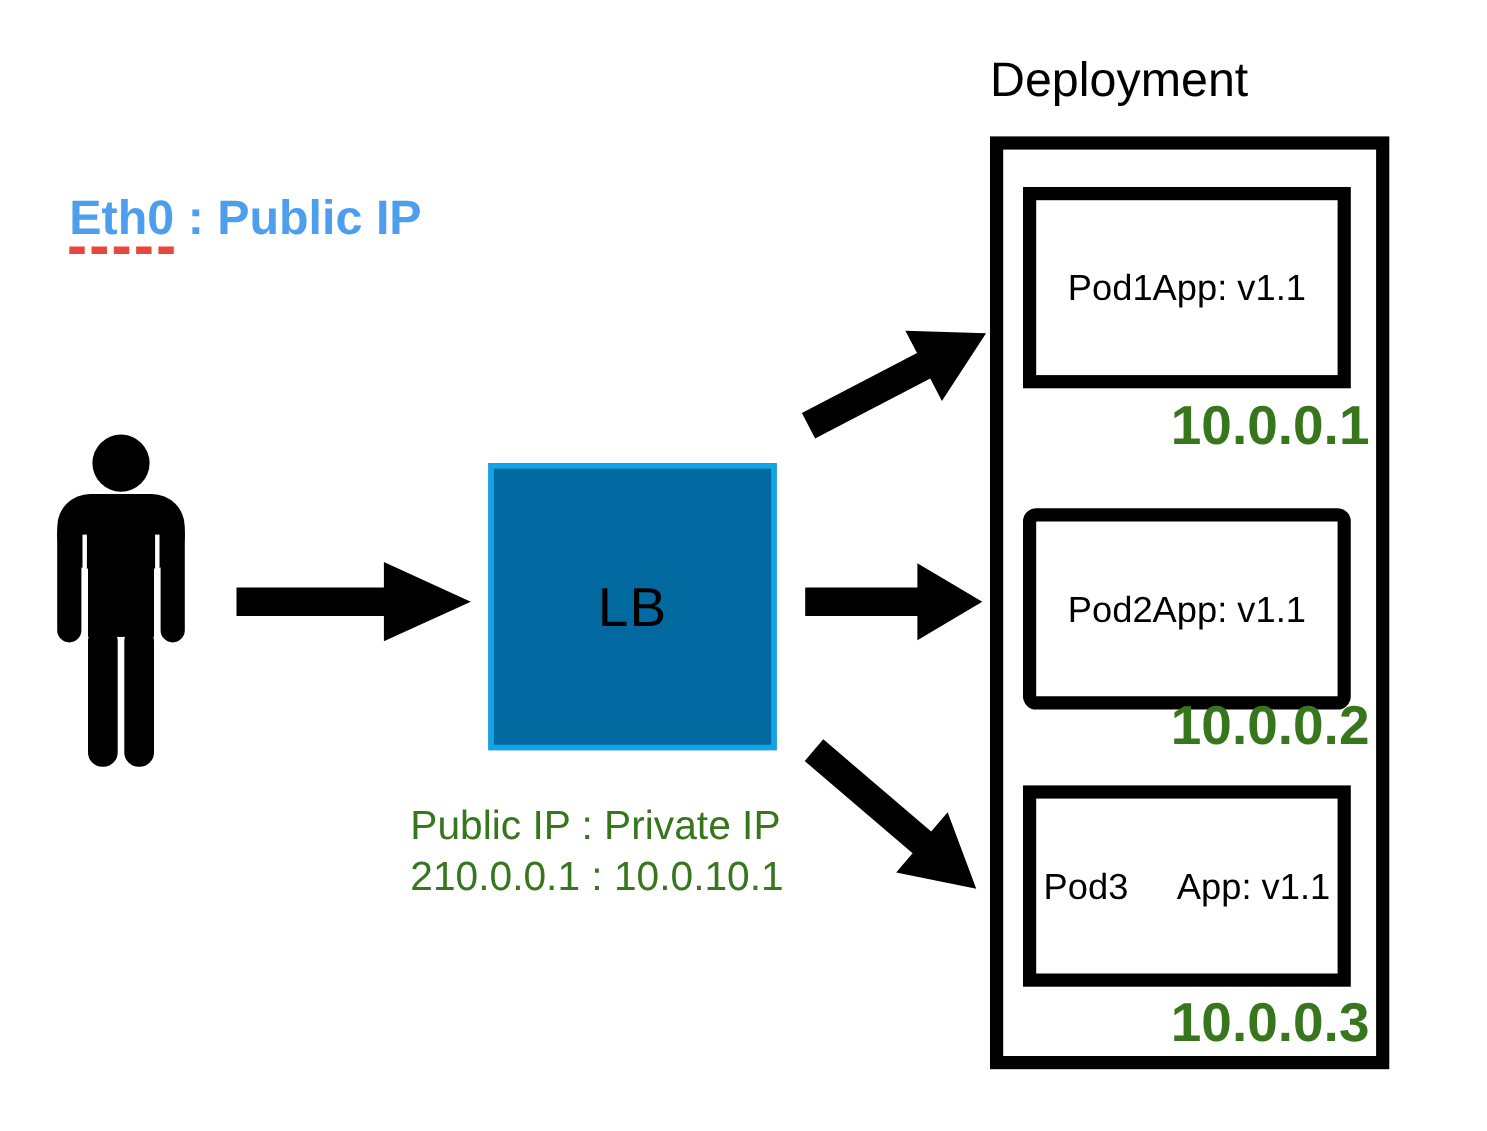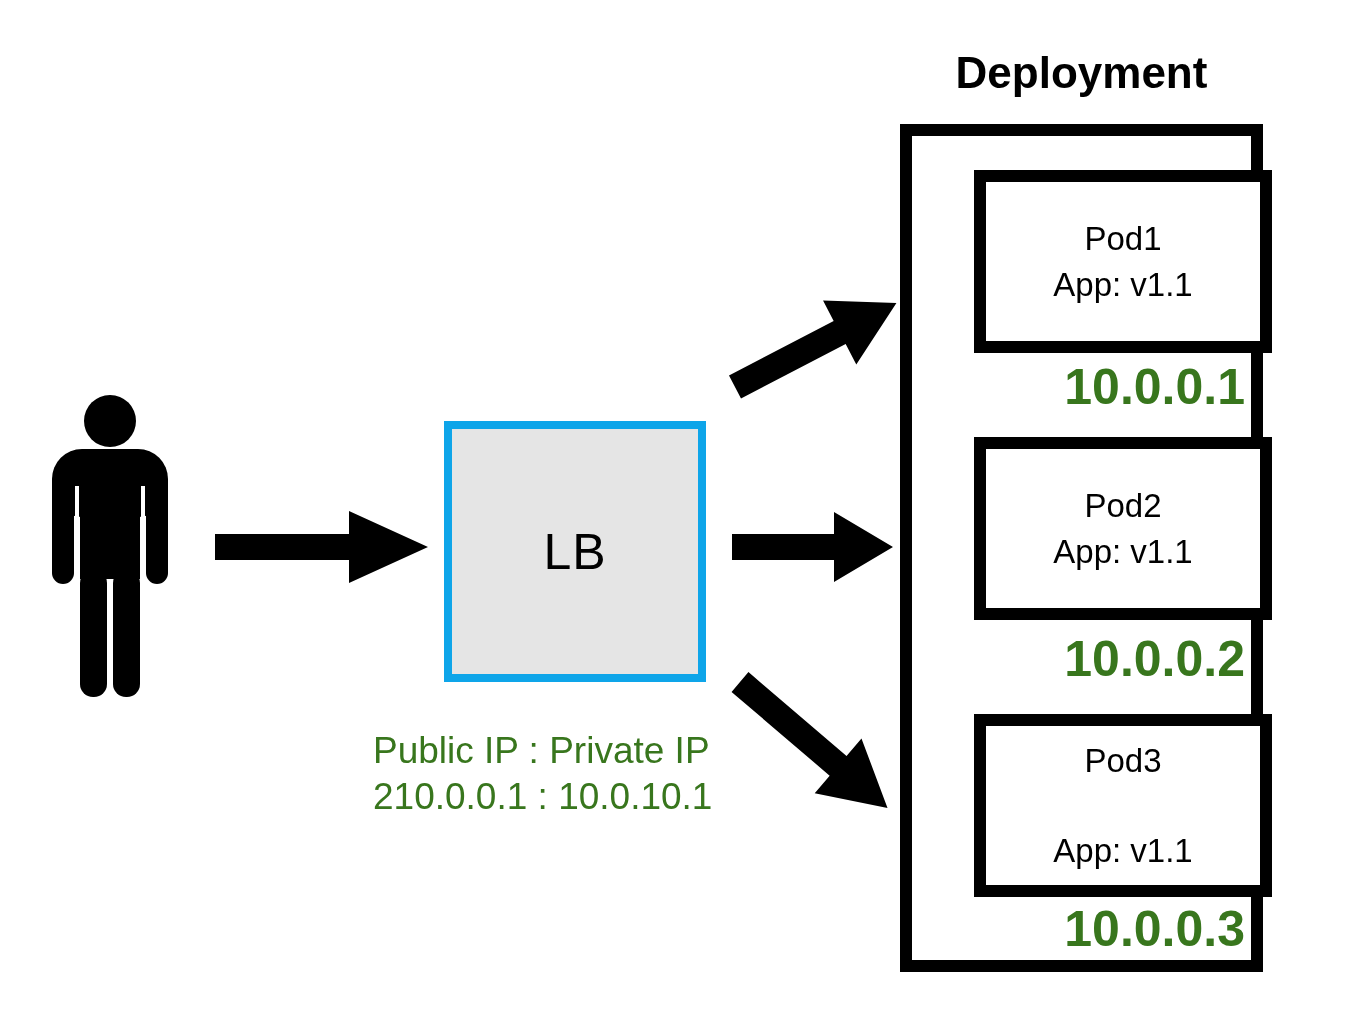--- a/index.html
+++ b/index.html
@@ -34,23 +34,23 @@
     padding-bottom: 0px;
     line-height: 50px;
   }
 
   
   .lb-box {
     left: 444px;
     top: 421px;
     width: 262px;
     height: 261px;
-    border: 8px solid #0ea5e9;
+    border: 5px solid #0ea5e9;
     box-sizing: border-box;
-    background: #e5e5e5;
+    background: #0369a1;
     display: flex;
     align-items: center;
     justify-content: center;
   }
   .lb-label {
     font-size: 50px;
     font-weight: 400;
     letter-spacing: 1px;
   }
 
@@ -63,85 +63,85 @@
     color: #38761d;
     line-height: 46px;
     white-space: nowrap;
   }
 
   
   .deployment-title {
     left: 900px;
     top: 48px;
     width: 363px;
-    text-align: center;
+    text-align: left;
     font-size: 44px;
-    font-weight: 700;
+    font-weight: 400;
     white-space: nowrap;
   }
   .deployment-box {
     left: 900px;
     top: 124px;
     width: 363px;
     height: 848px;
     border: 12px solid #000000;
     box-sizing: border-box;
     background: #ffffff;
   }
   .pod-box {
     left: 930px;
     width: 298px;
     height: 183px;
     border: 12px solid #000000;
     box-sizing: border-box;
     background: #ffffff;
     display: flex;
-    flex-direction: column;
+    flex-direction: row;
     align-items: center;
     justify-content: center;
     text-align: center;
-    margin-left: 44px;
   }
   .pod-box .pod-name,
   .pod-box .pod-app {
     font-size: 33px;
     font-weight: 400;
     line-height: 46px;
     white-space: nowrap;
   }
   .pod-ip {
     left: 945px;
     width: 300px;
     text-align: right;
     font-size: 50px;
     font-weight: 700;
     color: #38761d;
     white-space: nowrap;
   }
 
   .pod1 { top: 170px; }
-  .pod2 { top: 437px; }
+  .pod2 { top: 462px; border-radius: 12px; }
   .pod3 { top: 714px; gap: 44px; }
   .ip1 { top: 358px; }
   .ip2 { top: 630px; }
   .ip3 { top: 900px; }
 
   
   .overlay {
     left: 0;
     top: 0;
     pointer-events: none;
   }
 </style>
 </head>
 <body>
 
 <div class="canvas">
 
   <div class="abs eth-note">
+    <div><span class="eth-term">Eth0</span><span> : Public IP</span></div>
   </div>
 
   <svg class="abs overlay" style="left:50px; top:394px;" width="120" height="308" viewBox="0 0 120 308">
     <g fill="#000000">
       <circle cx="60" cy="27" r="26"></circle>
       <rect x="2" y="55" width="116" height="68" rx="30"></rect>
       <rect x="2" y="80" width="22" height="110" rx="11"></rect>
       <rect x="96" y="80" width="22" height="110" rx="11"></rect>
       <rect x="30" y="70" width="60" height="115"></rect>
       <rect x="30" y="176" width="27" height="127" rx="13"></rect>

